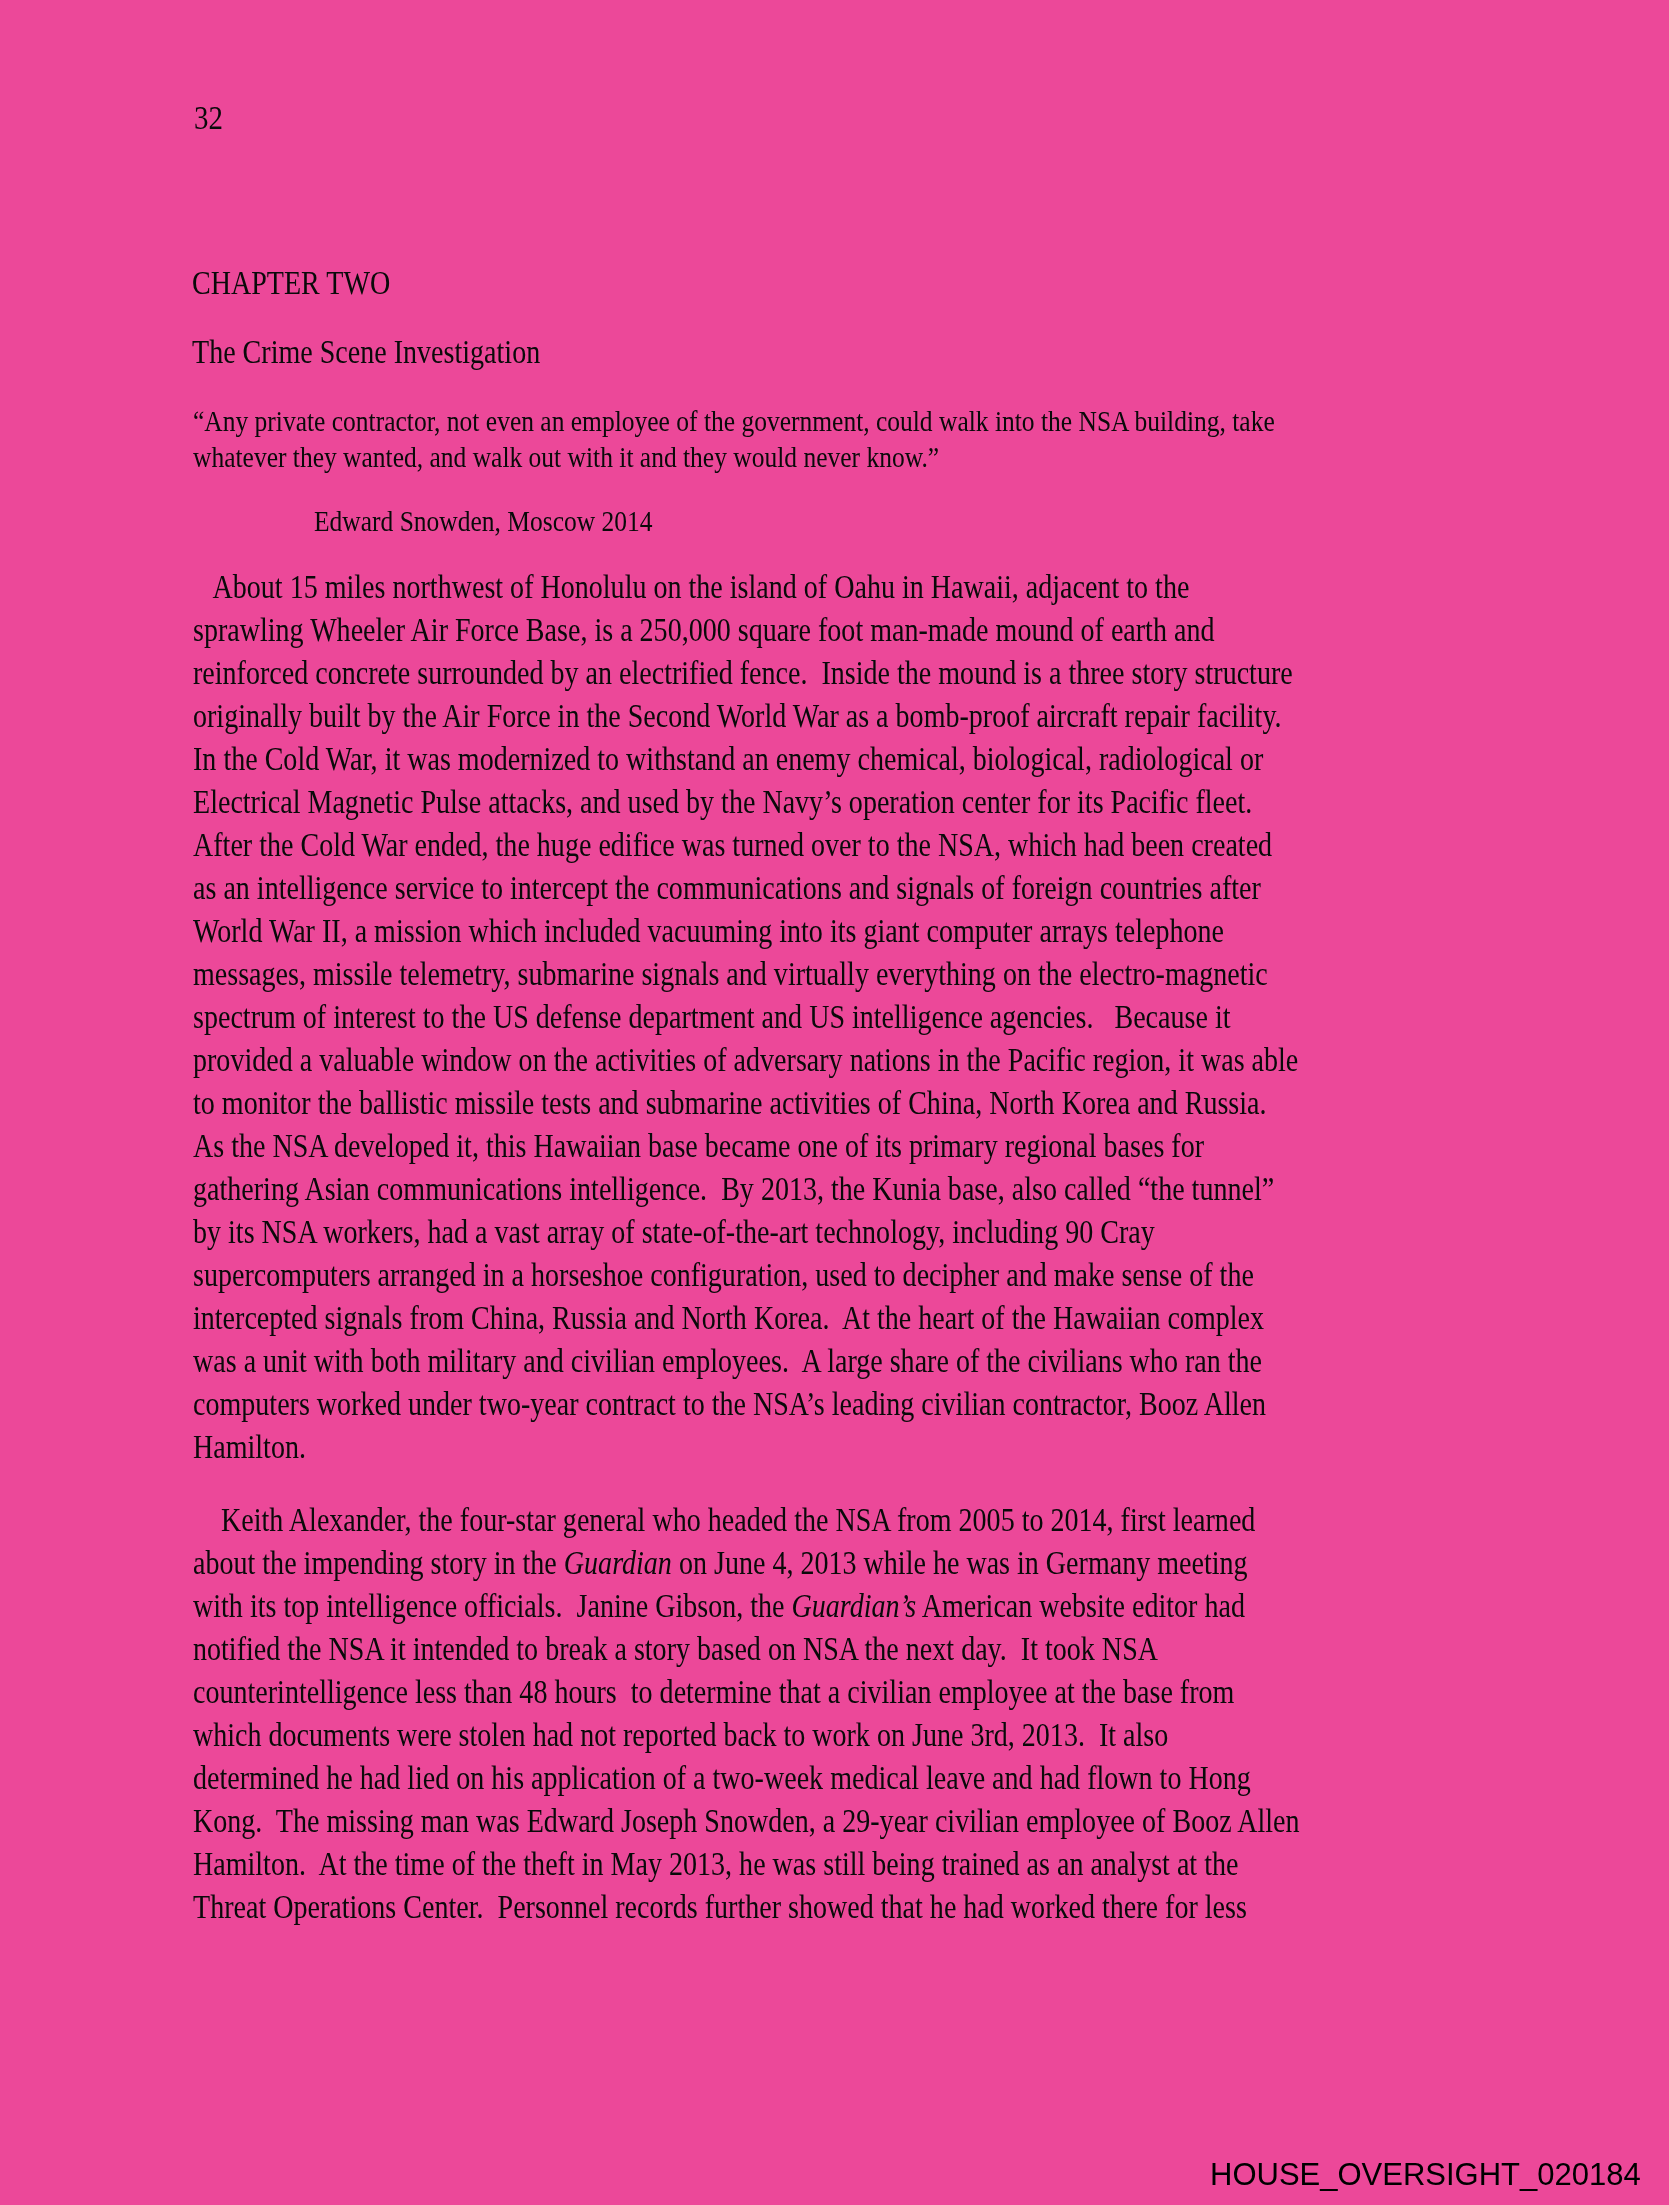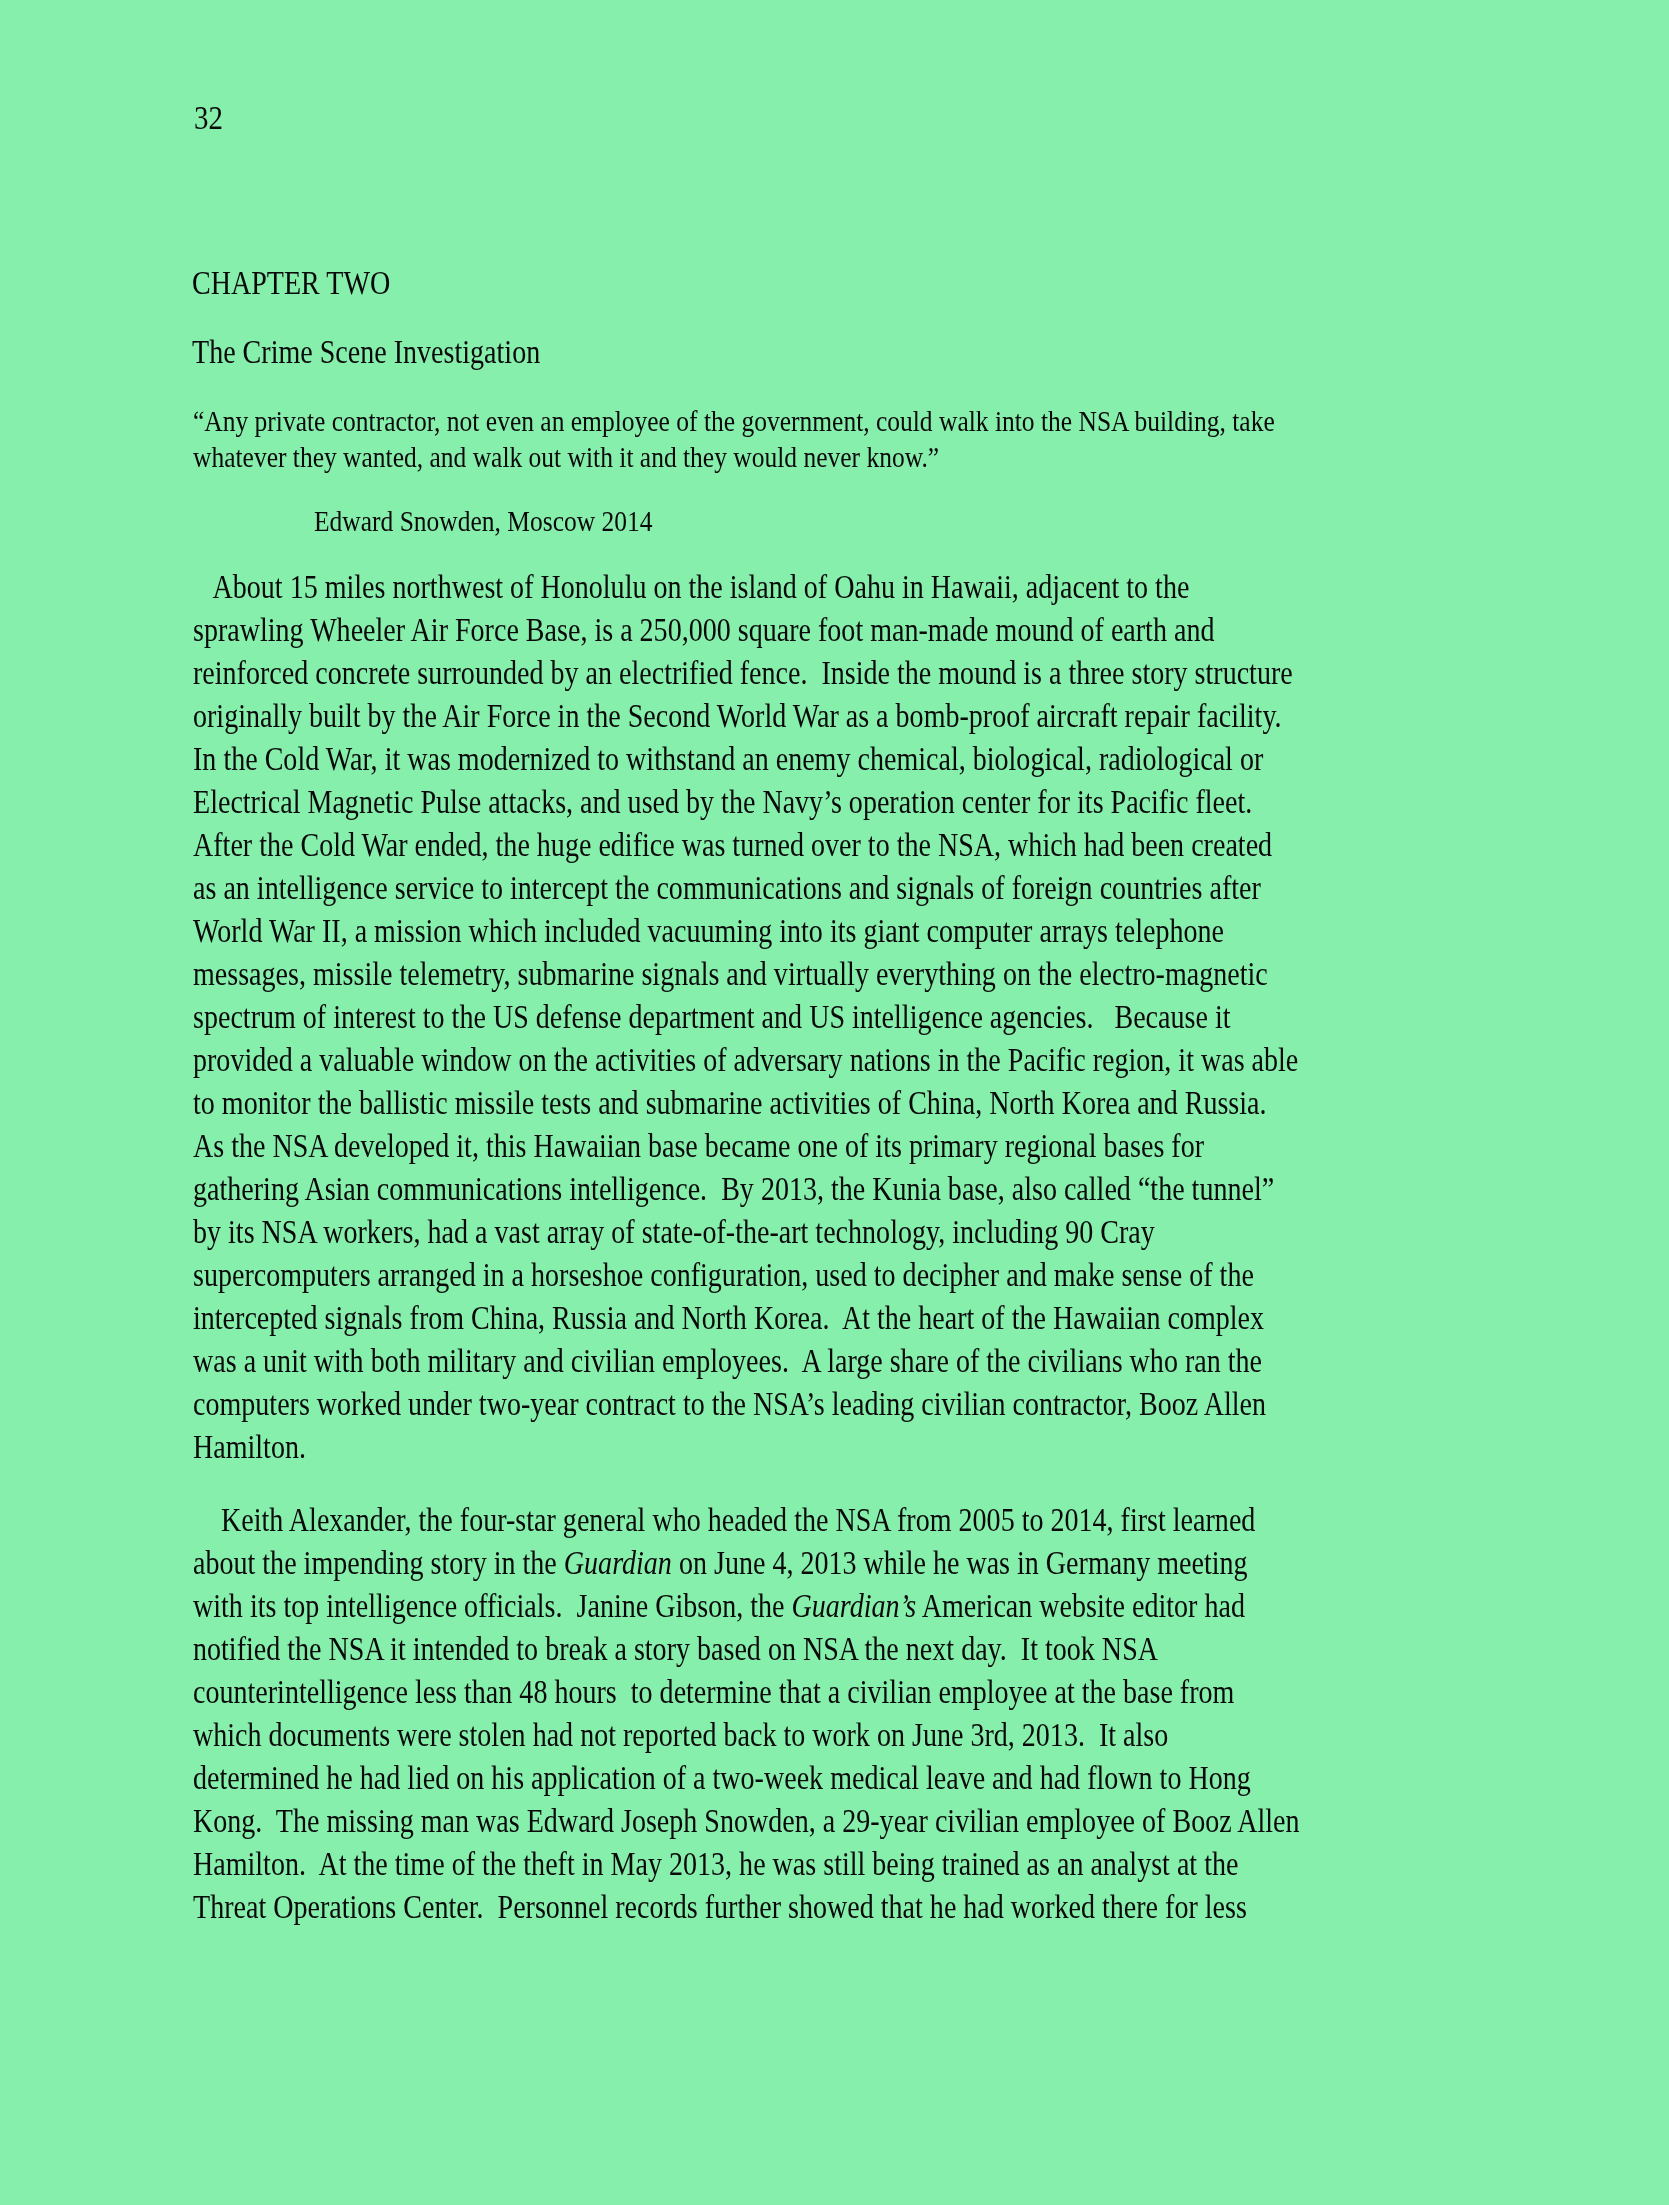--- a/index.html
+++ b/index.html
@@ -4,21 +4,21 @@
 <style>
   html, body {
     margin: 0;
     padding: 0;
     background: #e8e8e8;
   }
   .page {
     position: relative;
     width: 1669px;
     height: 2205px;
-    background: #86efac;
+    background: #ec4899;
     font-family: "Liberation Serif", serif;
     color: #0a0a0a;
     overflow: hidden;
   }
   .abs { position: absolute; }
   .serif-block {
     transform: scaleX(0.85);
     transform-origin: 0 0;
     white-space: pre;
   }
@@ -72,15 +72,16 @@
   <div class="abs serif-block chapter-title">The Crime Scene Investigation</div>
 
   <div class="abs serif-block epigraph-quote"><div class="doc-line"><span>“Any private contractor, not even an employee of the government, could walk into the NSA building, take</span></div><div class="doc-line"><span>whatever they wanted, and walk out with it and they would never know.”</span></div></div>
 
   <div class="abs serif-block epigraph-attribution">Edward Snowden, Moscow 2014</div>
 
   <div class="abs serif-block body-paragraph-1"><div class="doc-line"><span>   About 15 miles northwest of Honolulu on the island of Oahu in Hawaii, adjacent to the</span></div><div class="doc-line"><span>sprawling Wheeler Air Force Base, is a 250,000 square foot man-made mound of earth and</span></div><div class="doc-line"><span>reinforced concrete surrounded by an electrified fence.  Inside the mound is a three story structure</span></div><div class="doc-line"><span>originally built by the Air Force in the Second World War as a bomb-proof aircraft repair facility.</span></div><div class="doc-line"><span>In the Cold War, it was modernized to withstand an enemy chemical, biological, radiological or</span></div><div class="doc-line"><span>Electrical Magnetic Pulse attacks, and used by the Navy’s operation center for its Pacific fleet.</span></div><div class="doc-line"><span>After the Cold War ended, the huge edifice was turned over to the NSA, which had been created</span></div><div class="doc-line"><span>as an intelligence service to intercept the communications and signals of foreign countries after</span></div><div class="doc-line"><span>World War II, a mission which included vacuuming into its giant computer arrays telephone</span></div><div class="doc-line"><span>messages, missile telemetry, submarine signals and virtually everything on the electro-magnetic</span></div><div class="doc-line"><span>spectrum of interest to the US defense department and US intelligence agencies.   Because it</span></div><div class="doc-line"><span>provided a valuable window on the activities of adversary nations in the Pacific region, it was able</span></div><div class="doc-line"><span>to monitor the ballistic missile tests and submarine activities of China, North Korea and Russia.</span></div><div class="doc-line"><span>As the NSA developed it, this Hawaiian base became one of its primary regional bases for</span></div><div class="doc-line"><span>gathering Asian communications intelligence.  By 2013, the Kunia base, also called “the tunnel”</span></div><div class="doc-line"><span>by its NSA workers, had a vast array of state-of-the-art technology, including 90 Cray</span></div><div class="doc-line"><span>supercomputers arranged in a horseshoe configuration, used to decipher and make sense of the</span></div><div class="doc-line"><span>intercepted signals from China, Russia and North Korea.  At the heart of the Hawaiian complex</span></div><div class="doc-line"><span>was a unit with both military and civilian employees.  A large share of the civilians who ran the</span></div><div class="doc-line"><span>computers worked under two-year contract to the NSA’s leading civilian contractor, Booz Allen</span></div><div class="doc-line"><span>Hamilton.</span></div></div>
 
   <div class="abs serif-block body-paragraph-2"><div class="doc-line"><span>    Keith Alexander, the four-star general who headed the NSA from 2005 to 2014, first learned</span></div><div class="doc-line"><span>about the impending story in the </span><span class="italic">Guardian</span><span> on June 4, 2013 while he was in Germany meeting</span></div><div class="doc-line"><span>with its top intelligence officials.  Janine Gibson, the </span><span class="italic">Guardian’s</span><span> American website editor had</span></div><div class="doc-line"><span>notified the NSA it intended to break a story based on NSA the next day.  It took NSA</span></div><div class="doc-line"><span>counterintelligence less than 48 hours  to determine that a civilian employee at the base from</span></div><div class="doc-line"><span>which documents were stolen had not reported back to work on June 3rd, 2013.  It also</span></div><div class="doc-line"><span>determined he had lied on his application of a two-week medical leave and had flown to Hong</span></div><div class="doc-line"><span>Kong.  The missing man was Edward Joseph Snowden, a 29-year civilian employee of Booz Allen</span></div><div class="doc-line"><span>Hamilton.  At the time of the theft in May 2013, he was still being trained as an analyst at the</span></div><div class="doc-line"><span>Threat Operations Center.  Personnel records further showed that he had worked there for less</span></div></div>
 
+  <div class="abs footer-bates">HOUSE_OVERSIGHT_020184</div>
 
 </div>
 
 
 </body></html>

